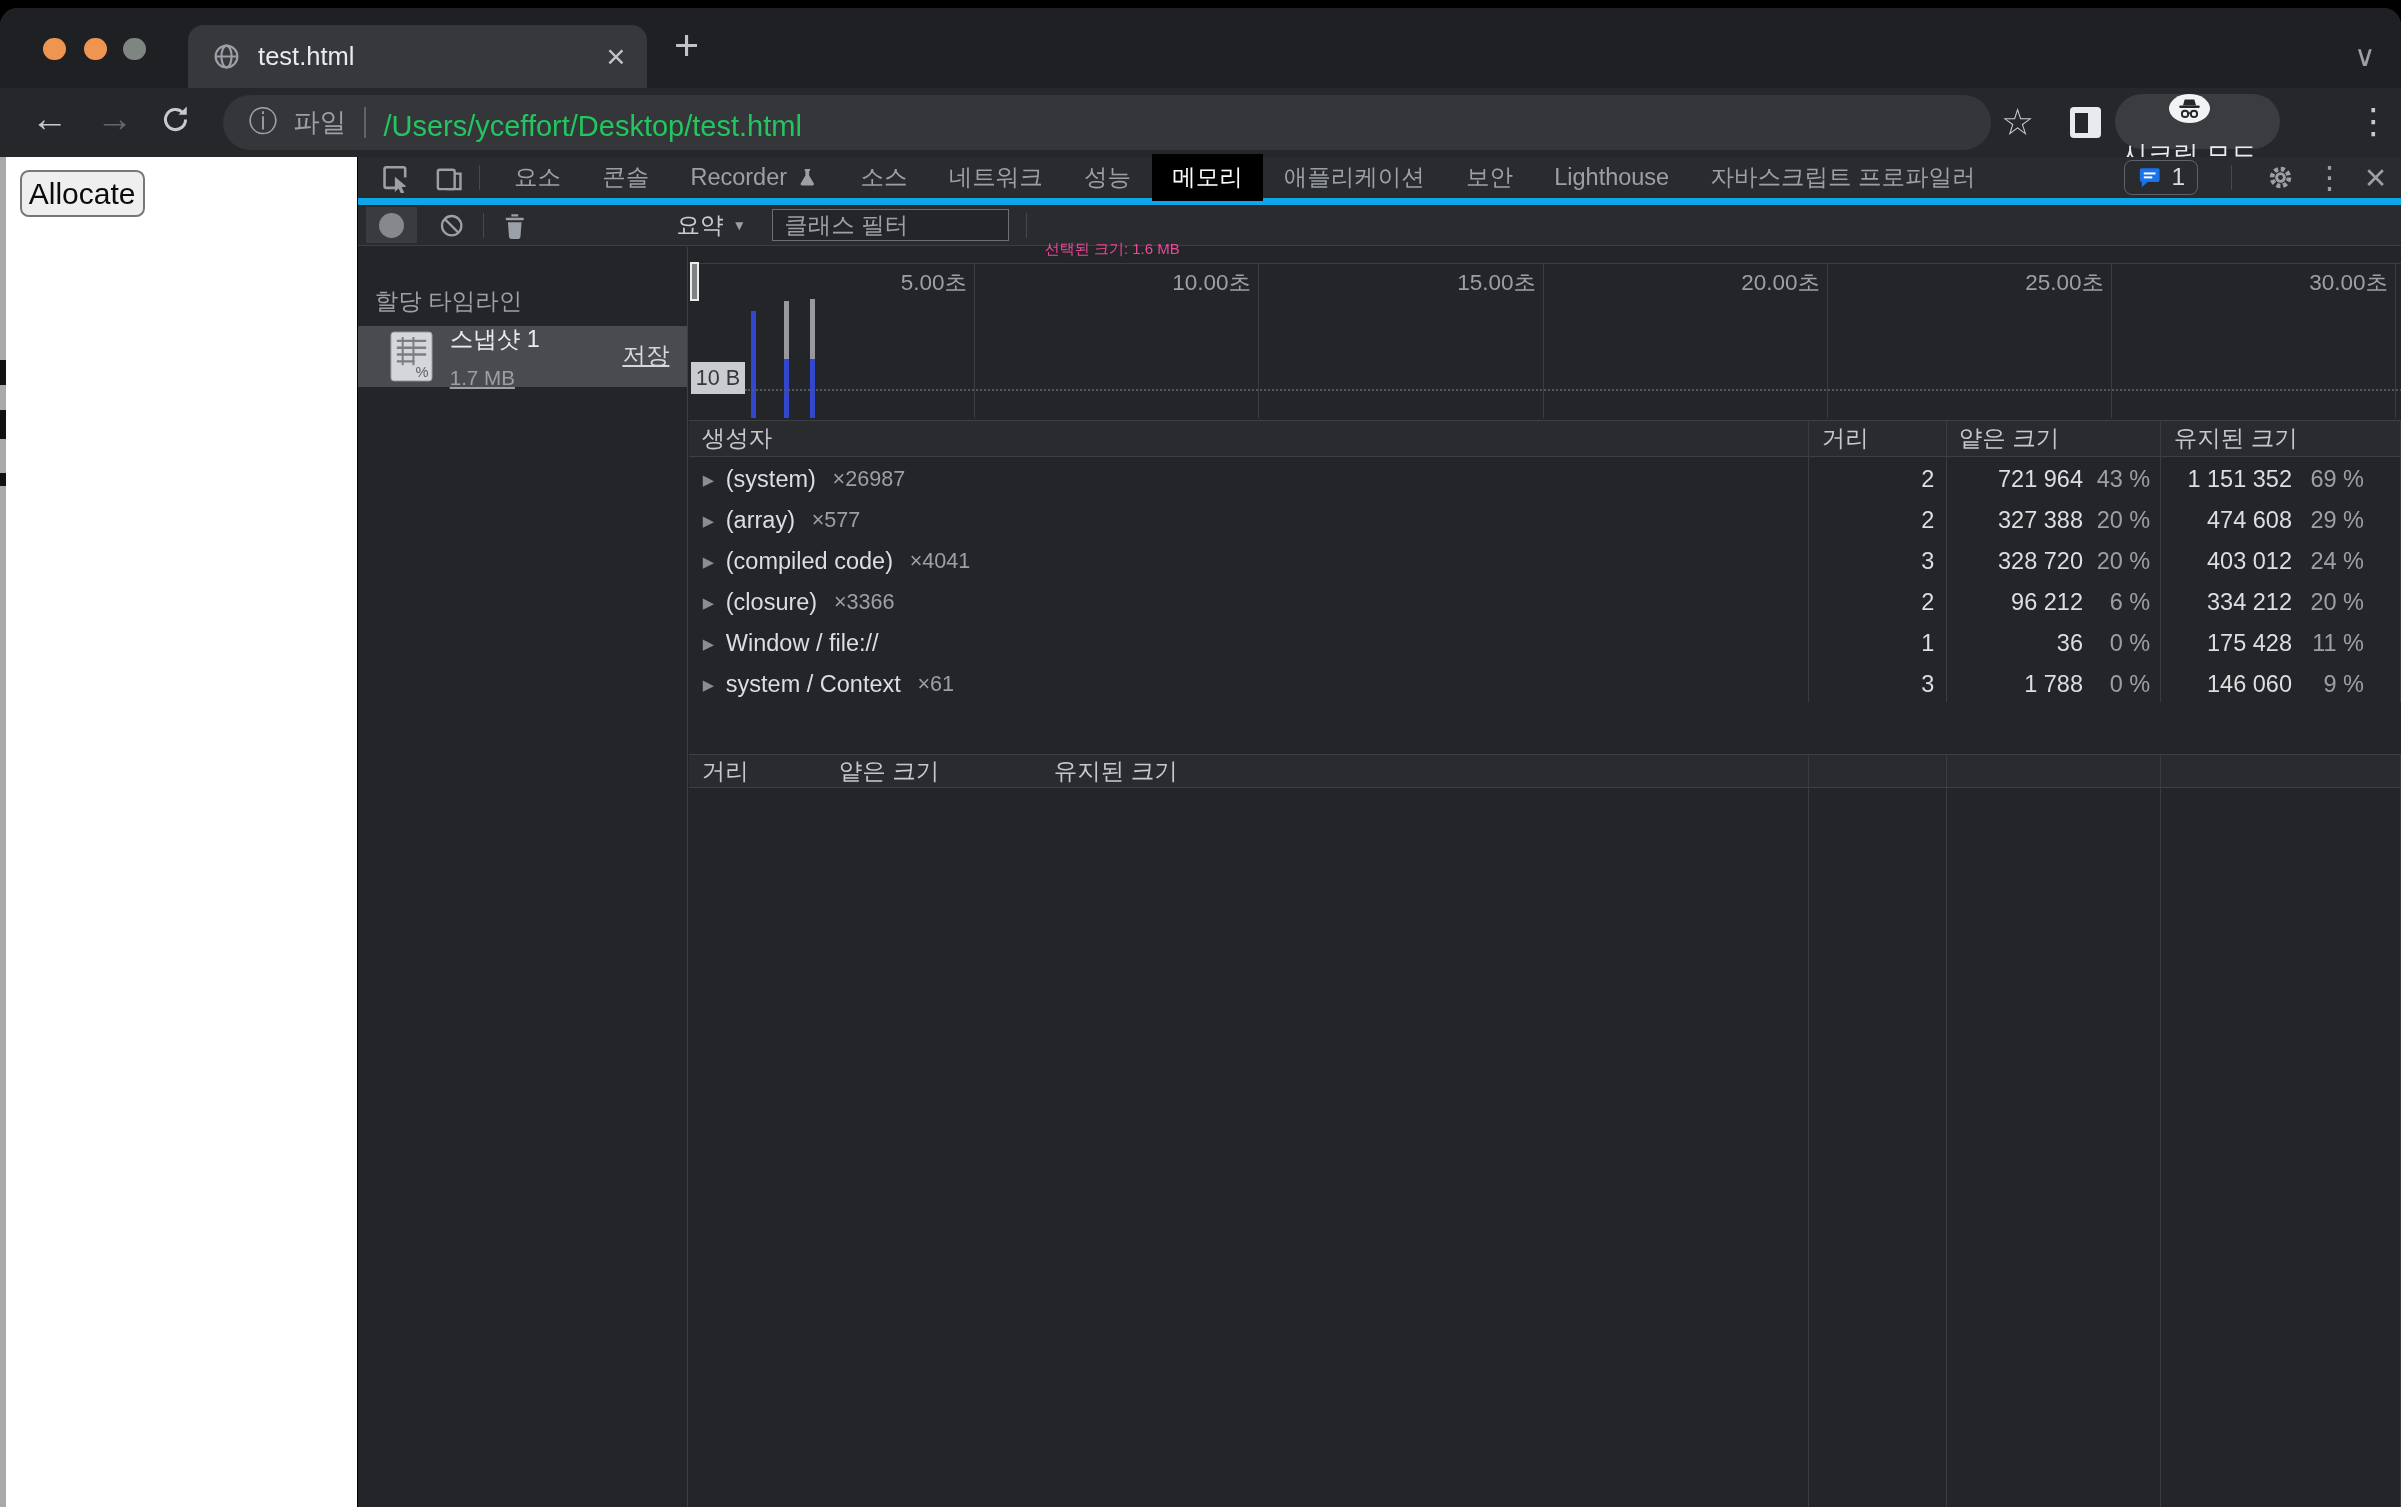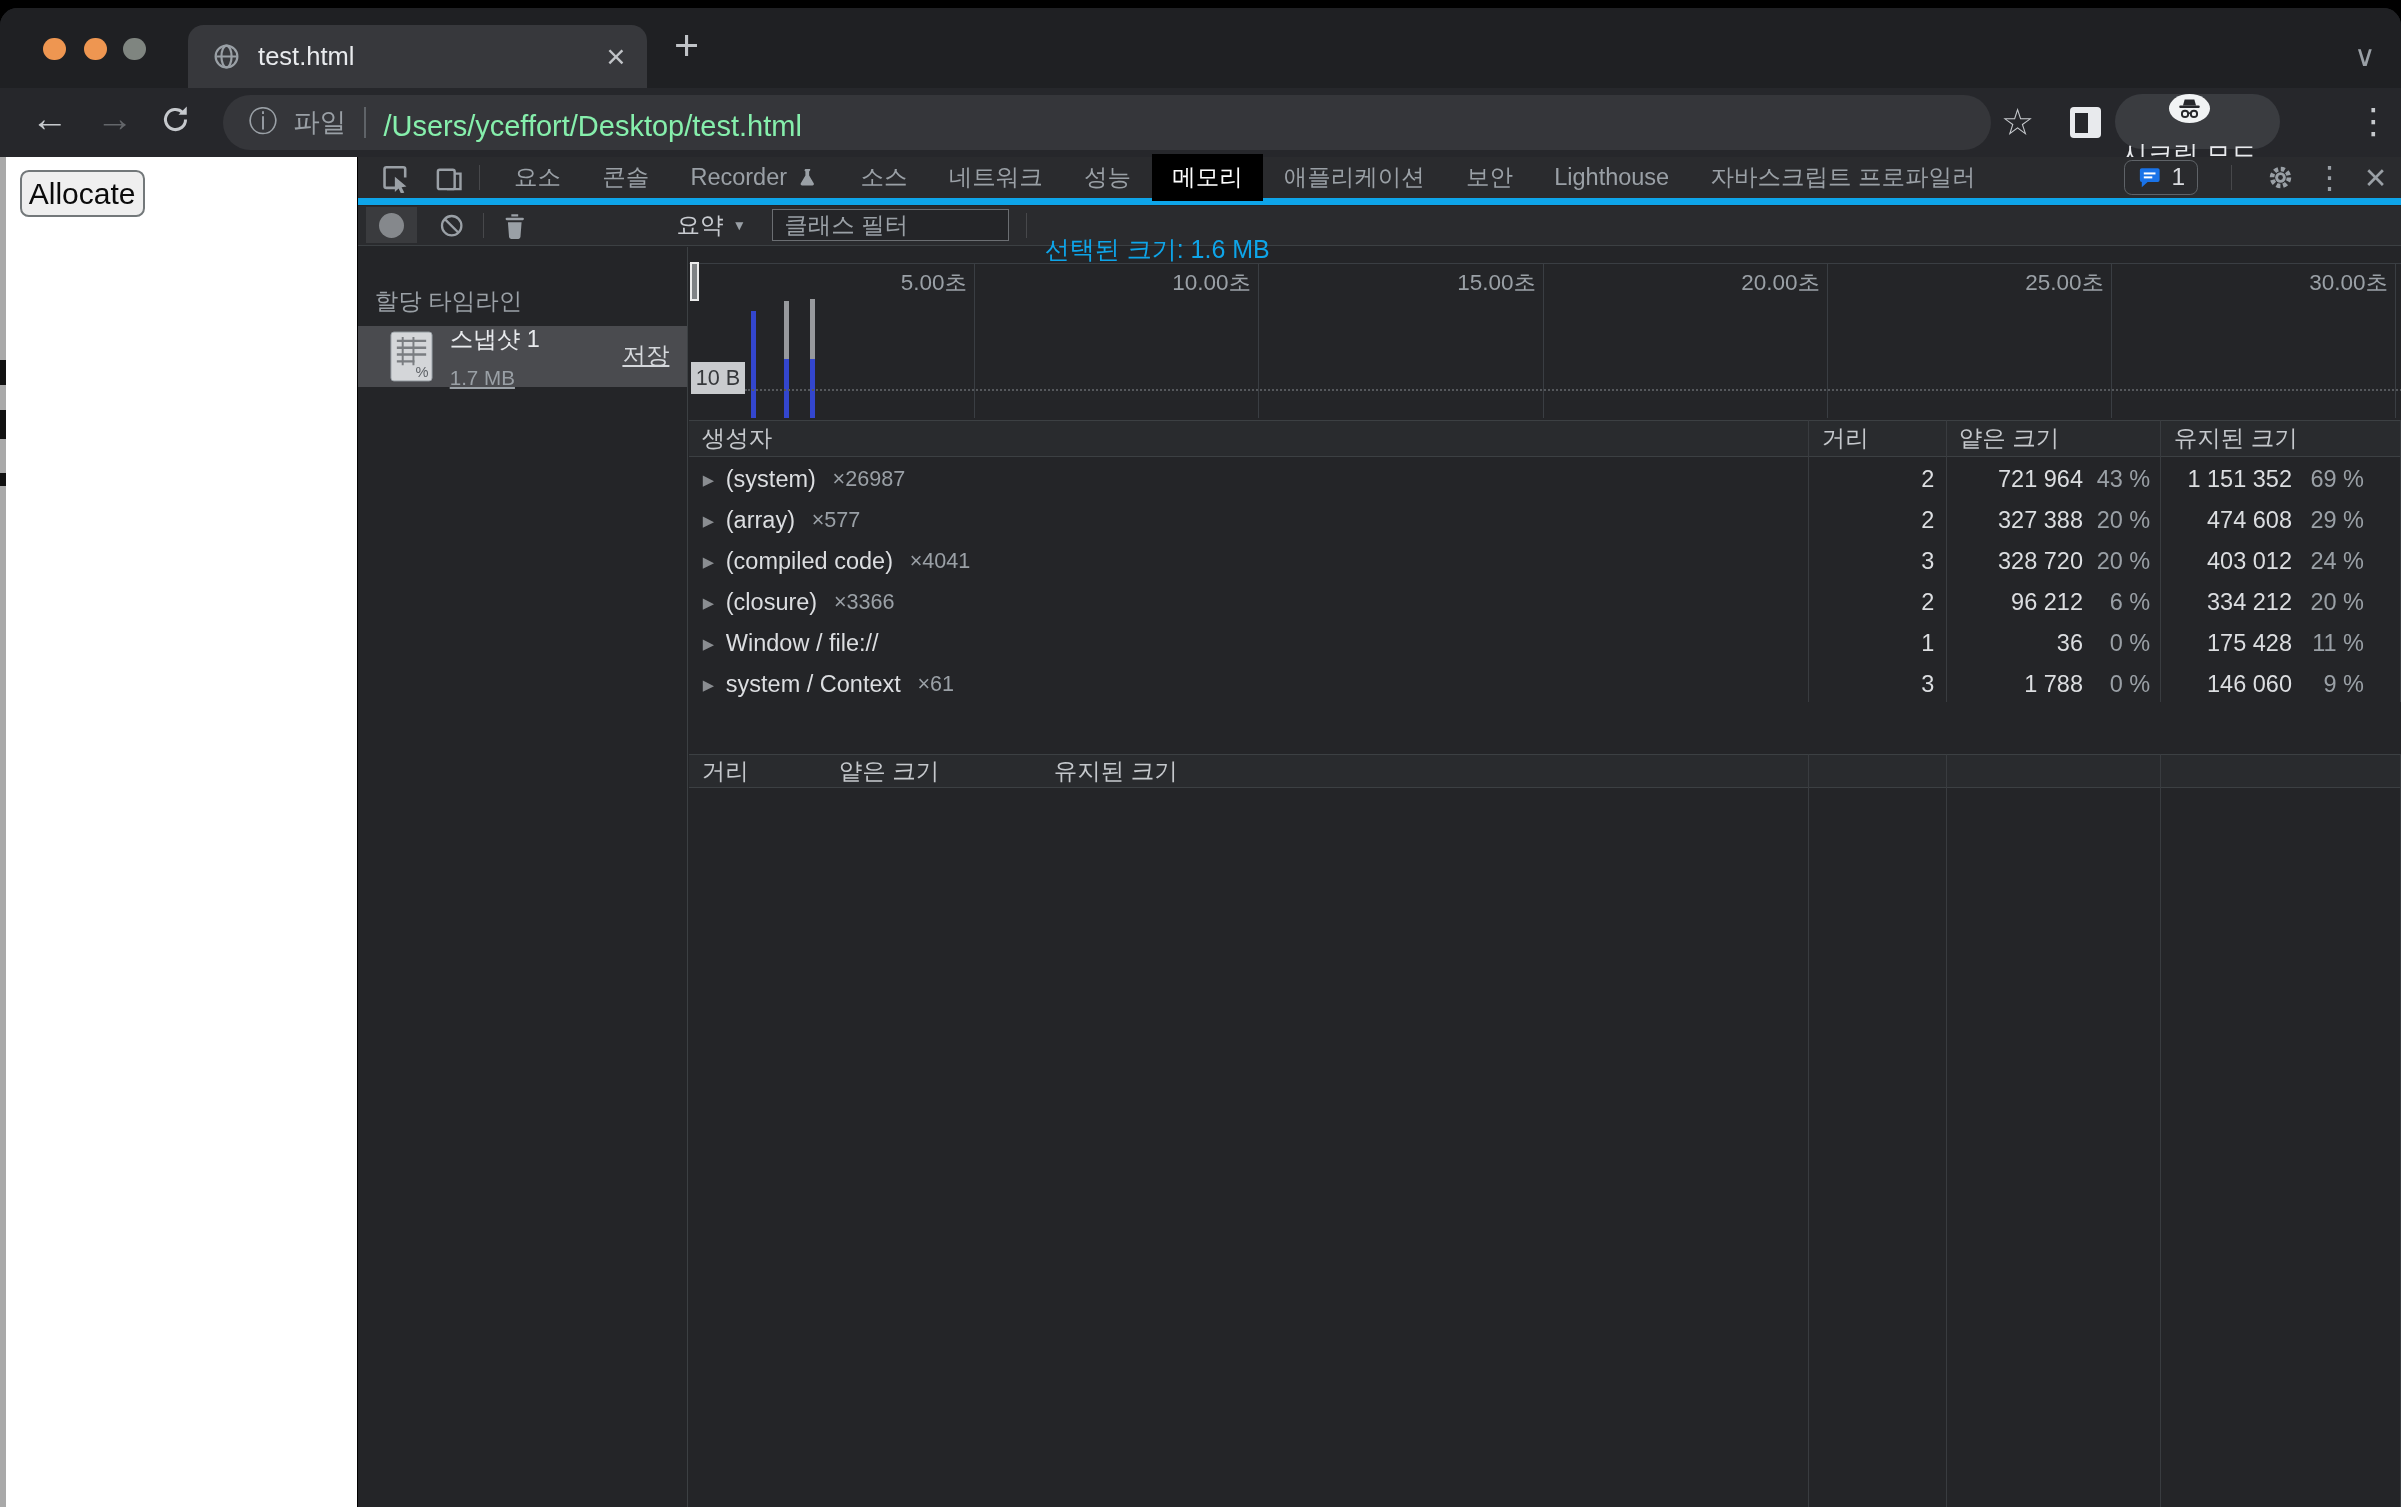--- a/index.html
+++ b/index.html
@@ -26,21 +26,21 @@
   
   .btoolbar { position:absolute; top:80px; left:0; right:0; height:69px; background:#26272B; }
   .nav { position:absolute; top:11.8px; font-size:37px; line-height:1; }
   .nav-back { left:31px; color:#C6C9CD; }
   .nav-fwd { left:96px; color:#63666A; }
   .omnibox { position:absolute; left:223px; top:6.9px; width:1768px; height:55px; border-radius:27.4px;
              background:#35363A; display:flex; align-items:center; }
   .info-i { color:#9AA0A6; font-size:29px; margin-left:25.5px; }
   .scheme { color:#9AA0A6; font-size:26.5px; margin-left:15.7px; }
   .om-div { width:2px; height:31px; background:#5F6368; margin-left:17.6px; }
-  .url { color:#86efac; font-size:29px; margin-left:17.6px;margin-top:8px; }
+  .url { color:#22c55e; font-size:29px; margin-left:17.6px;margin-top:8px; }
   .star { position:absolute; left:2001px; top:13.7px; color:#C6C9CD; font-size:37px; }
   .sidepanel { position:absolute; left:2070px; top:19.6px; width:31px; height:31px; background:#E8EAED; border-radius:3.9px; }
   .sidepanel::after { content:""; position:absolute; left:4.9px; top:5.9px; width:12.7px; height:19.6px; background:#26272B; }
   .incog { position:absolute; left:2115px; top:5.9px; height:55px; padding:0 23.5px 0 6.9px; border-radius:27.4px;
            background:#3A3C40; display:flex; align-items:center; gap:14.7px;flex-direction:column; }
   .inc-circle { width:41px; height:41px; border-radius:50%; background:#F1F3F4; display:flex; align-items:center; justify-content:center; }
   .inc-label { color:#E8EAED; font-size:25.5px; }
   .b-kebab { position:absolute; left:2356px; top:13.7px; color:#C6C9CD; font-size:35px; }
 
   
@@ -71,21 +71,21 @@
                 border-bottom:1px solid #3C4043; display:flex; align-items:center; }
   .rec-tile { margin-left:7.8px; width:51px; height:36px; background:#3A3B3E; display:flex; align-items:center; justify-content:center; flex:none; }
   .rec-dot { width:25.5px; height:25.5px; border-radius:50%; background:#85888C; }
   .tb-div { width:1px; height:25.5px; background:#47484B; margin:0 17.6px; flex:none; }
   .summary { margin-left:149px; display:flex; align-items:center; gap:9px; color:#C9CCD1; font-size:23.5px; white-space:nowrap; }
   .summary .arr { font-size:13.7px; color:#9AA0A6; }
   .class-filter { margin-left:25.5px; width:237px; height:32px; background:#242528; border:1px solid #6B6E72;
                   color:#C9CCD1; font-size:23.5px; padding:0 11.8px; outline:none;
                   font-family:"Liberation Sans","DejaVu Sans",sans-serif; }
   .class-filter::placeholder { color:#9AA0A6; }
-  .sel-size { color:#0ea5e9; font-size:25px; white-space:nowrap;margin-top:48px; }
+  .sel-size { color:#ec4899; font-size:15px; white-space:nowrap;margin-top:48px; }
 
   .dt-sidebar { position:absolute; left:0; top:90px; width:330px; height:1260px; background:#242528; border-right:1px solid #3C4043; }
   .profiles-header { height:61px; border-bottom:1px solid #3C4043; display:flex; align-items:center; padding-left:16.7px;
                      color:#DADCE0; font-size:23.5px; }
   .section-label { display:block; margin:38px 0 0 16.7px; color:#9AA0A6; font-size:23.5px; }
   .snapshot-item { margin-top:8.8px; height:61px; background:#4A4B4F; display:flex; align-items:center; position:relative; }
   .snap-icon { margin-left:32px; }
   .snap-name { color:#E8EAED; font-size:23.5px; }
   .snap-size { color:#9AA0A6; font-size:20.6px; margin-top:11px;text-decoration:underline; }
   .snap-save { position:absolute; right:17.6px; top:13.7px; color:#D5D8DC; font-size:23.5px; text-decoration:underline; }

